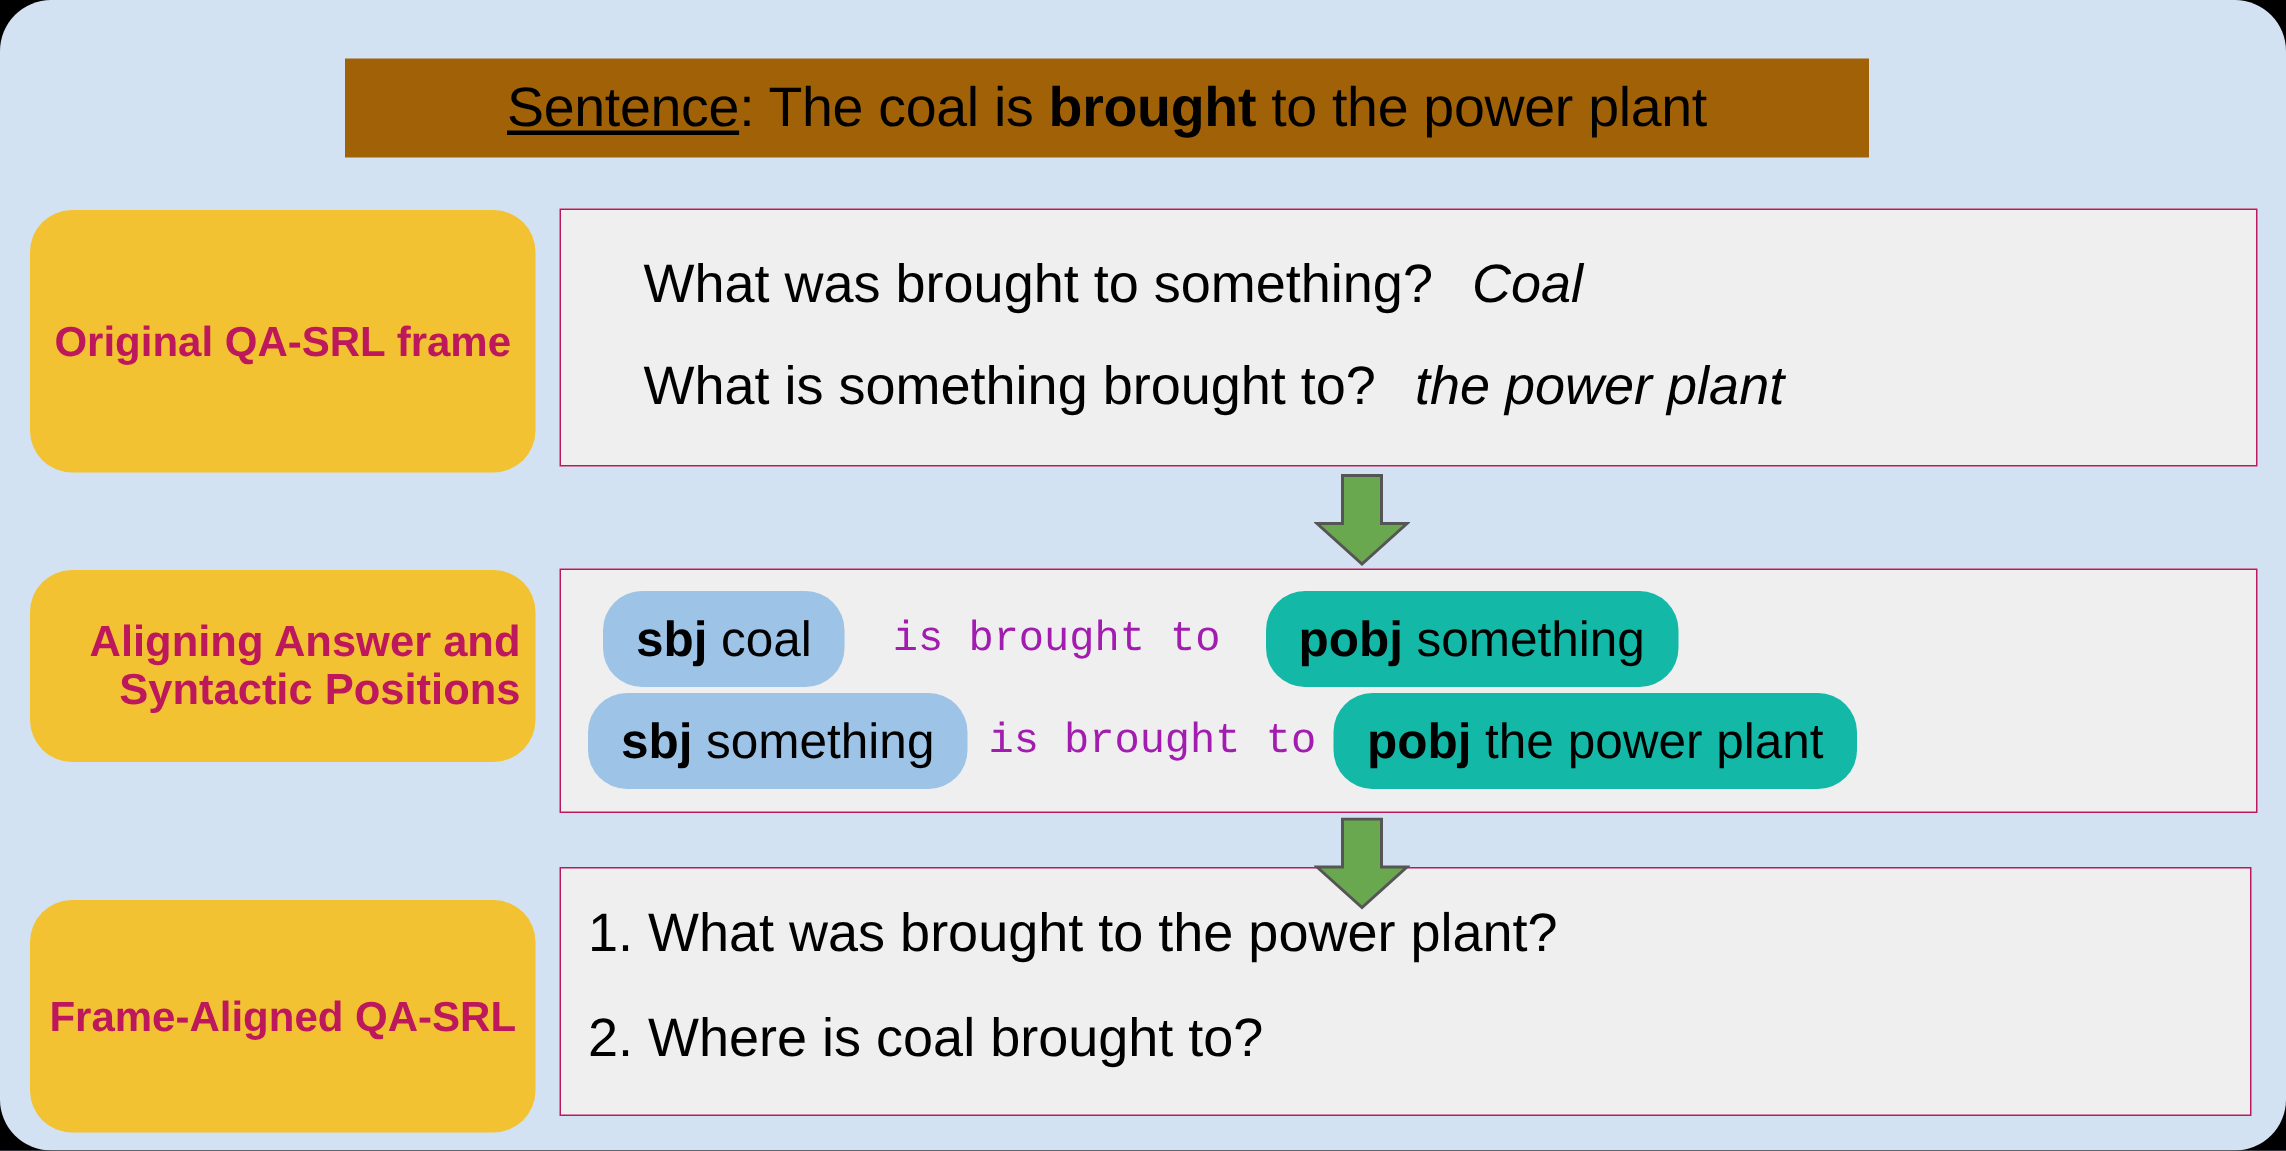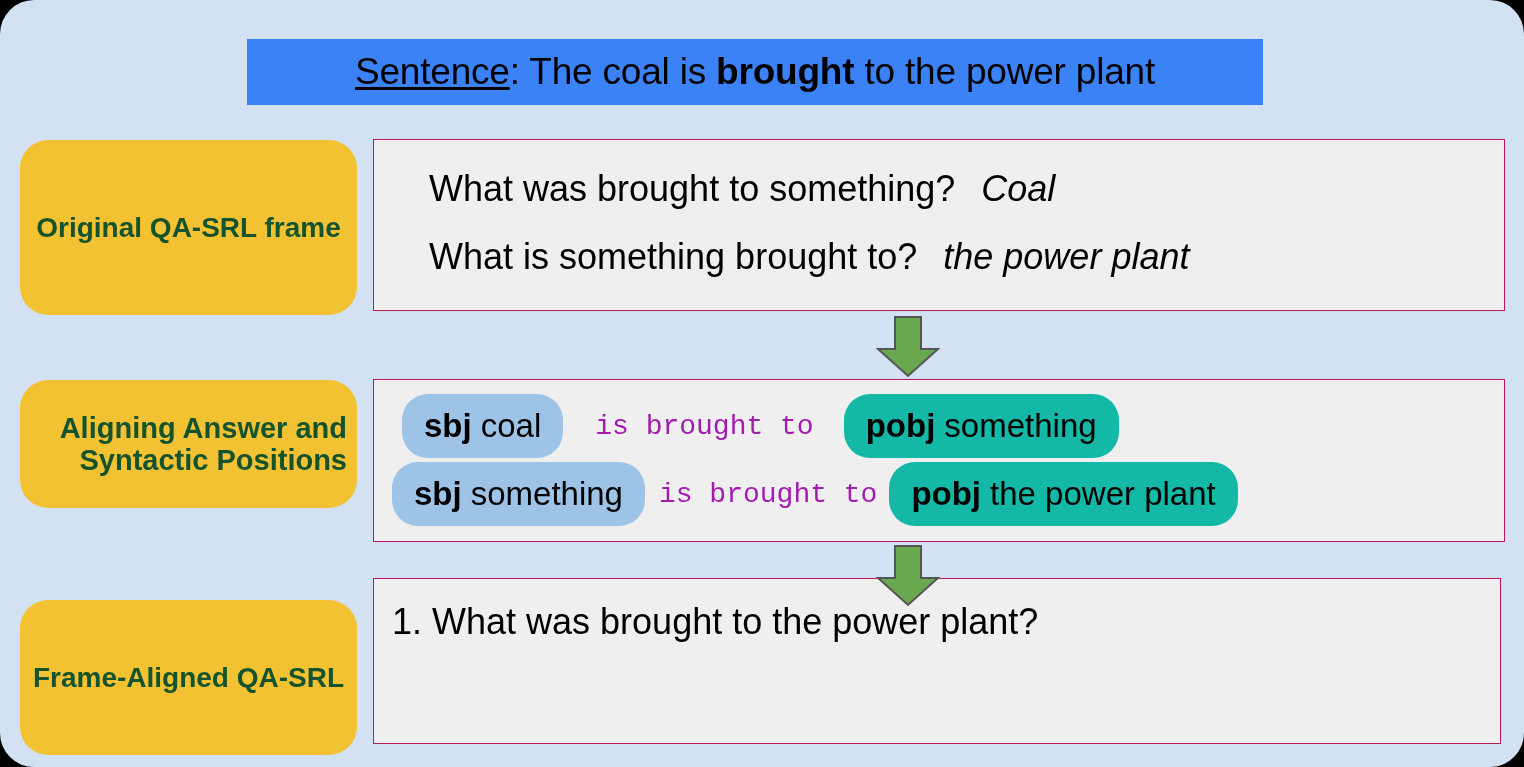--- a/index.html
+++ b/index.html
@@ -22,25 +22,25 @@
     height: 767px;
     box-sizing: border-box;
     background: #d3e2f2;
     border-radius: 34px;
     overflow: hidden;
   }
 
   
   #sentence-banner {
     position: absolute;
-    left: 247px;
+    left: 230px;
     top: 39px;
     width: 1016px;
     height: 66px;
-    background: #3b82f6;
+    background: #a16207;
     display: flex;
     align-items: center;
     justify-content: center;
     white-space: nowrap;
   }
   .sentence-text {
     font-size: 37px;
     color: #000;
     letter-spacing: -0.2px;
   }
@@ -53,21 +53,21 @@
   
   .stage-label {
     position: absolute;
     background: #f2c232;
     border-radius: 28px;
     display: flex;
     align-items: center;
     justify-content: center;
     text-align: center;
     font-weight: bold;
-    color: #14532d;
+    color: #be185d;
     line-height: 1.12;
     padding: 0 10px;
     box-sizing: border-box;
   }
   #stage-label-1 { left: 20px; top: 140px; width: 337px; height: 175px; font-size: 28px; }
   #stage-label-2 { left: 20px; top: 380px; width: 337px; height: 128px; font-size: 29px; text-align: right; }
   #stage-label-3 { left: 20px; top: 590px; width: 337px; height: 155px; font-size: 28px; margin-top: 10px; }
 
   
   .panel {
@@ -193,20 +193,21 @@
       <span class="align-connector">is brought to</span>
       <span class="pill pill-object">
         <span class="role">pobj</span>
         <span>the power plant</span>
       </span>
     </div>
   </div>
 
   <div class="panel" id="panel-frame">
     <div class="result-row" id="result-row-0">1. What was brought to the power plant?</div>
+    <div class="result-row" id="result-row-1">2. Where is coal brought to?</div>
   </div>
 
   <svg class="flow-arrow" id="flow-arrow-1" viewBox="0 0 64 62">
     <polygon points="19,1 45,1 45,33 62,33 32,60 2,33 19,33" fill="#6aa84f" stroke="#555555" stroke-width="2"></polygon>
   </svg>
 
   <svg class="flow-arrow" id="flow-arrow-2" viewBox="0 0 64 62">
     <polygon points="19,1 45,1 45,33 62,33 32,60 2,33 19,33" fill="#6aa84f" stroke="#555555" stroke-width="2"></polygon>
   </svg>
 

